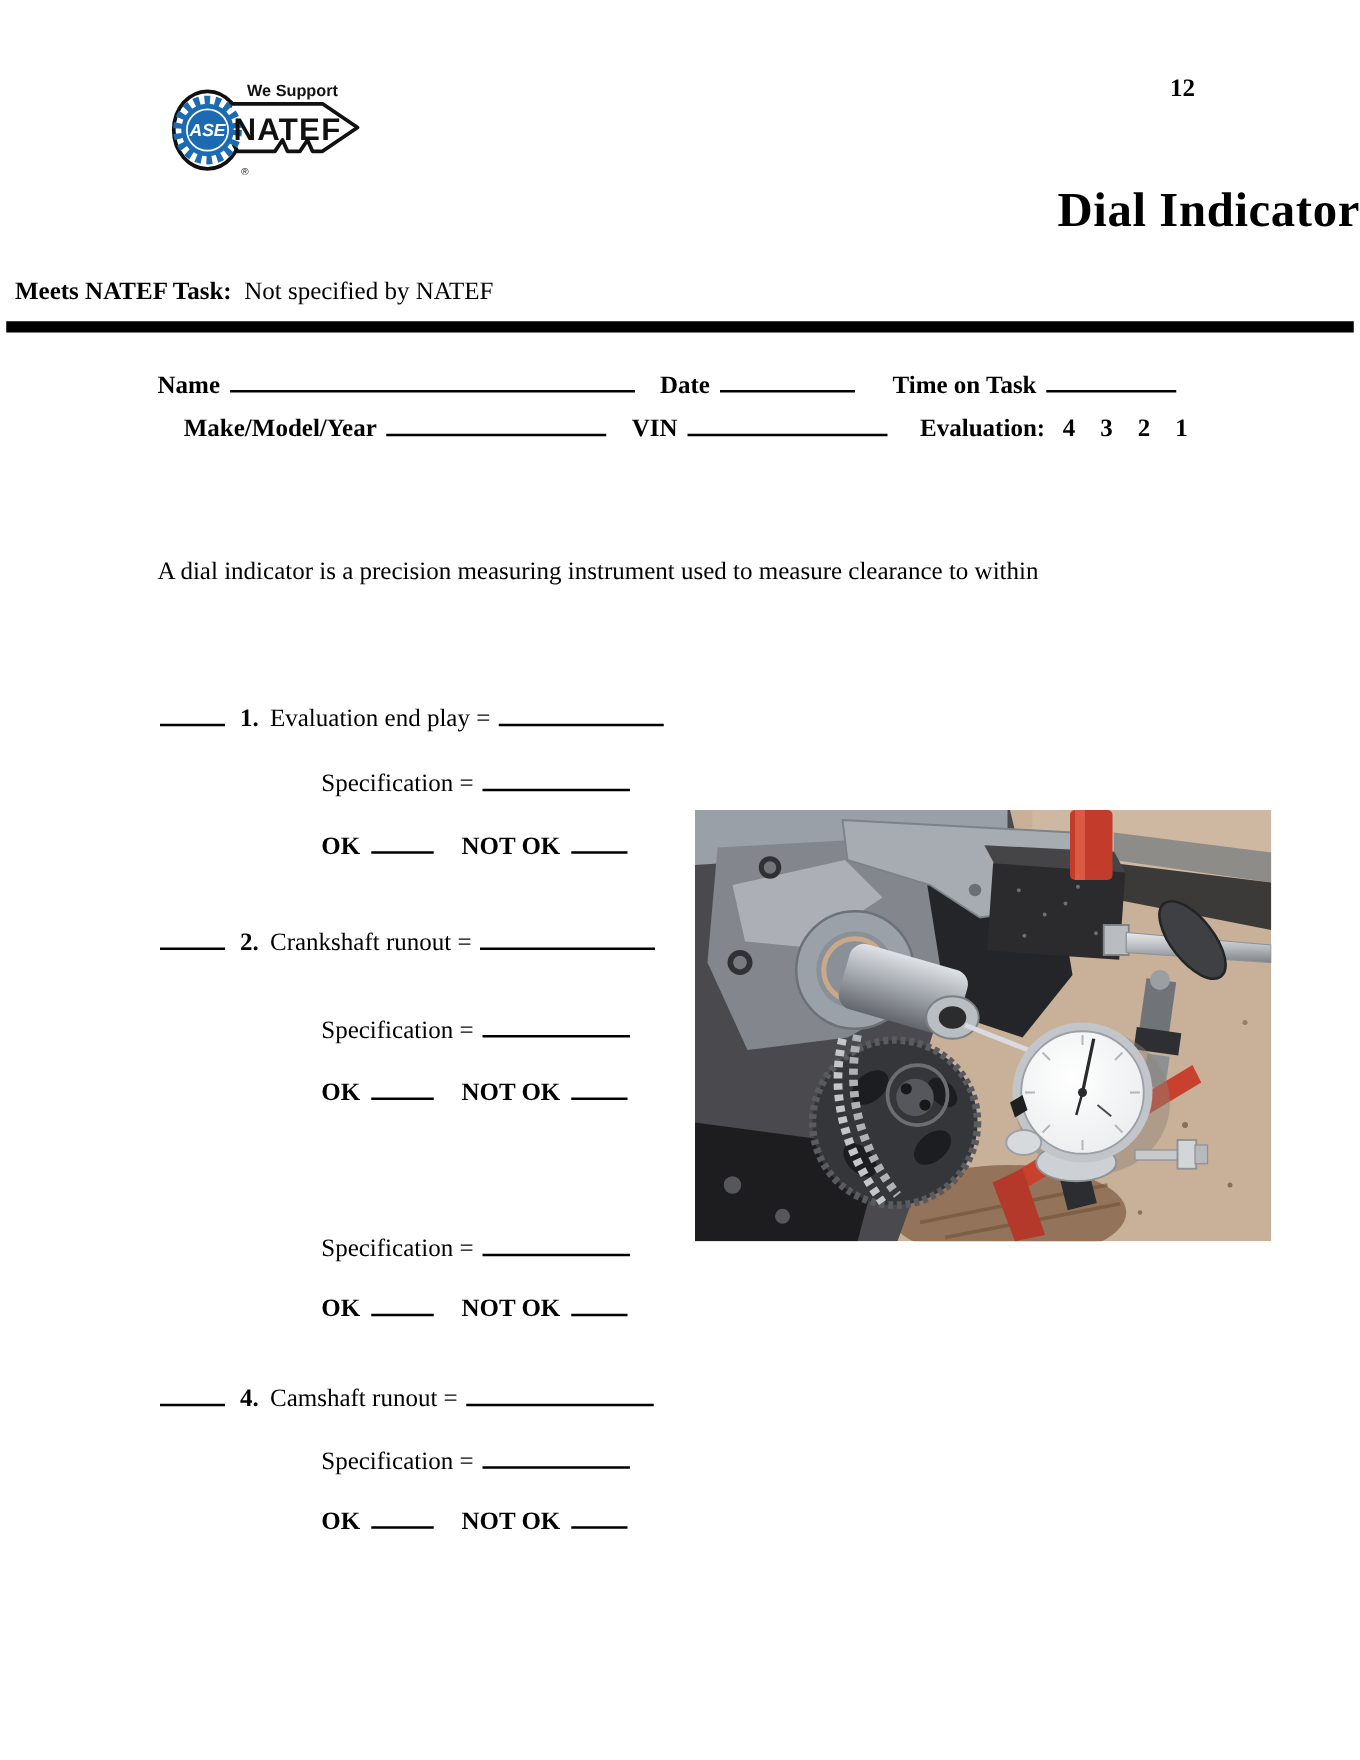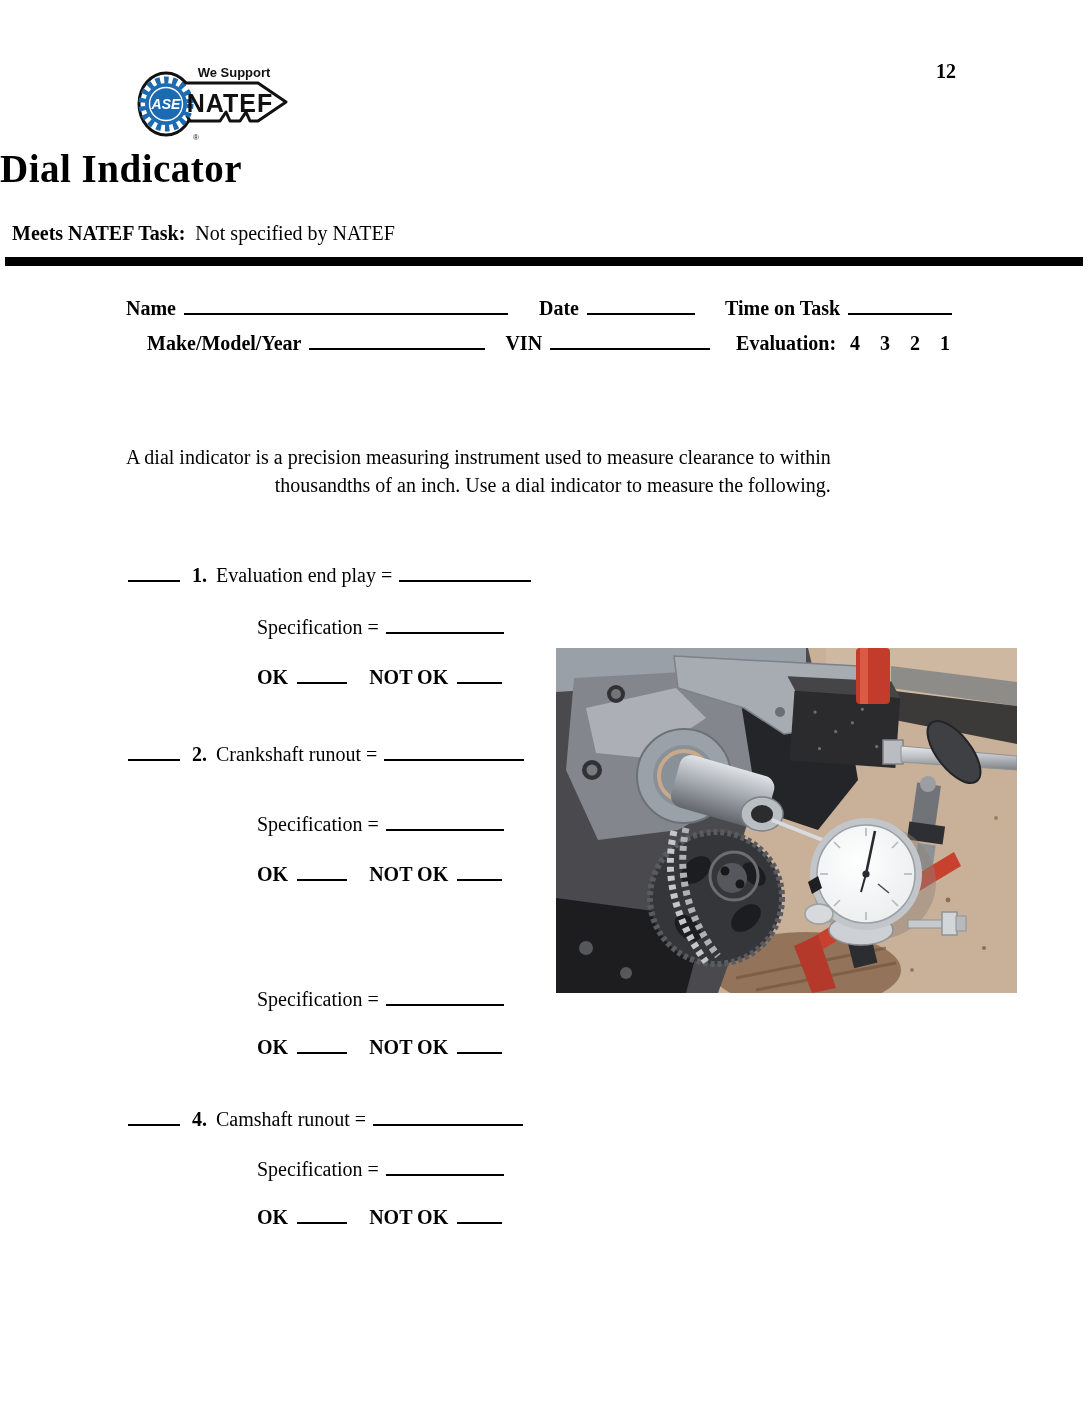--- a/index.html
+++ b/index.html
@@ -2,30 +2,30 @@
 <html><head>
 <meta charset="utf-8">
 <style>
   html,body{margin:0;padding:0;background:#ffffff;}
   .page{
     position:relative;width:1088px;height:1408px;background:#ffffff;
     font-family:"Liberation Serif","DejaVu Serif",serif;color:#000;overflow:hidden;
   }
   .page-number{position:absolute;left:936px;top:60px;font-weight:bold;font-size:20px;}
   .logo{position:absolute;left:130px;top:52px;width:172px;height:98px;}
-  .title{position:absolute;left:0;top:146px;width:100%;text-align:left;
+  .title{position:absolute;left:0;top:146px;width:100%;text-align:right;
          font-size:39px;font-weight:bold;letter-spacing:.5px;}
   .subtitle{position:absolute;left:12px;top:222px;width:100%;text-align:left;font-size:20px;}
   .subtitle b{margin-right:10px;}
   .rule{position:absolute;left:5px;right:5px;top:257px;height:9px;background:#000;}
   .formrow{position:absolute;left:126px;font-weight:bold;font-size:20px;white-space:nowrap;}
   .row1{top:297px;}
   .row2{top:332px;margin-left:21px;}
   .blank{display:inline-block;border-bottom:2px solid #000;height:15px;}
-  .intro{position:absolute;left:126px;top:443px;font-size:20px;line-height:28px;text-align:right;}
+  .intro{position:absolute;left:126px;top:443px;font-size:20px;line-height:28px;}
   .item-line{position:absolute;font-size:20px;white-space:nowrap;}
   .evnum{margin-left:20px;}
   .photo{position:absolute;left:556px;top:648px;width:461px;height:345px;}
 </style>
 </head>
 <body>
 
 <div class="page">
 
   <div class="page-number">12</div>
@@ -47,30 +47,29 @@
     <text x="63" y="88" font-family="Liberation Sans, sans-serif" font-size="8" fill="#111">®</text>
   </svg>
 
   <div class="title">Dial Indicator</div>
   <div class="subtitle">
     <b>Meets NATEF Task:</b><span>Not specified by NATEF</span>
   </div>
   <div class="rule"></div>
 
   <div class="formrow row1">
-    <span>Name</span><span class="blank" style="width:324px;margin-left:8px"></span><span style="margin-left:31px">Date</span><span class="blank" style="width:108px;margin-left:8px"></span><span style="margin-left:30px">Time on Task</span><span class="blank" style="width:104px;margin-left:8px"></span>
+    <span>Name</span><span class="blank" style="width:324px;margin-left:8px"></span><span style="margin-left:20px">Date</span><span class="blank" style="width:108px;margin-left:8px"></span><span style="margin-left:30px">Time on Task</span><span class="blank" style="width:104px;margin-left:8px"></span>
   </div>
 
   <div class="formrow row2">
     <span>Make/Model/Year</span><span class="blank" style="width:176px;margin-left:8px"></span><span style="margin-left:20px">VIN</span><span class="blank" style="width:160px;margin-left:8px"></span><span style="margin-left:26px">Evaluation:</span><span class="evnum" style="margin-left:14px">4</span><span class="evnum">3</span><span class="evnum">2</span><span class="evnum">1</span>
   </div>
 
   <div class="intro">
     <div>A dial indicator is a precision measuring instrument used to measure clearance to within</div>
-    <div>thousandths of an inch.  Use a dial indicator to measure the following.</div>
   </div>
 
   <div class="item-line" style="left:128px;top:564px">
     <span class="blank" style="width:52px"></span><b style="margin-left:12px">1.</b><span style="margin-left:9px">Evaluation end play =</span><span class="blank" style="width:132px;margin-left:7px"></span>
   </div>
   <div class="item-line" style="left:257px;top:616px">
     <span>Specification =</span><span class="blank" style="width:118px;margin-left:7px"></span>
   </div>
   <div class="item-line" style="left:257px;top:666px">
     <b>OK</b><span class="blank" style="width:50px;margin-left:9px"></span><b style="margin-left:22px">NOT OK</b><span class="blank" style="width:45px;margin-left:9px"></span>

